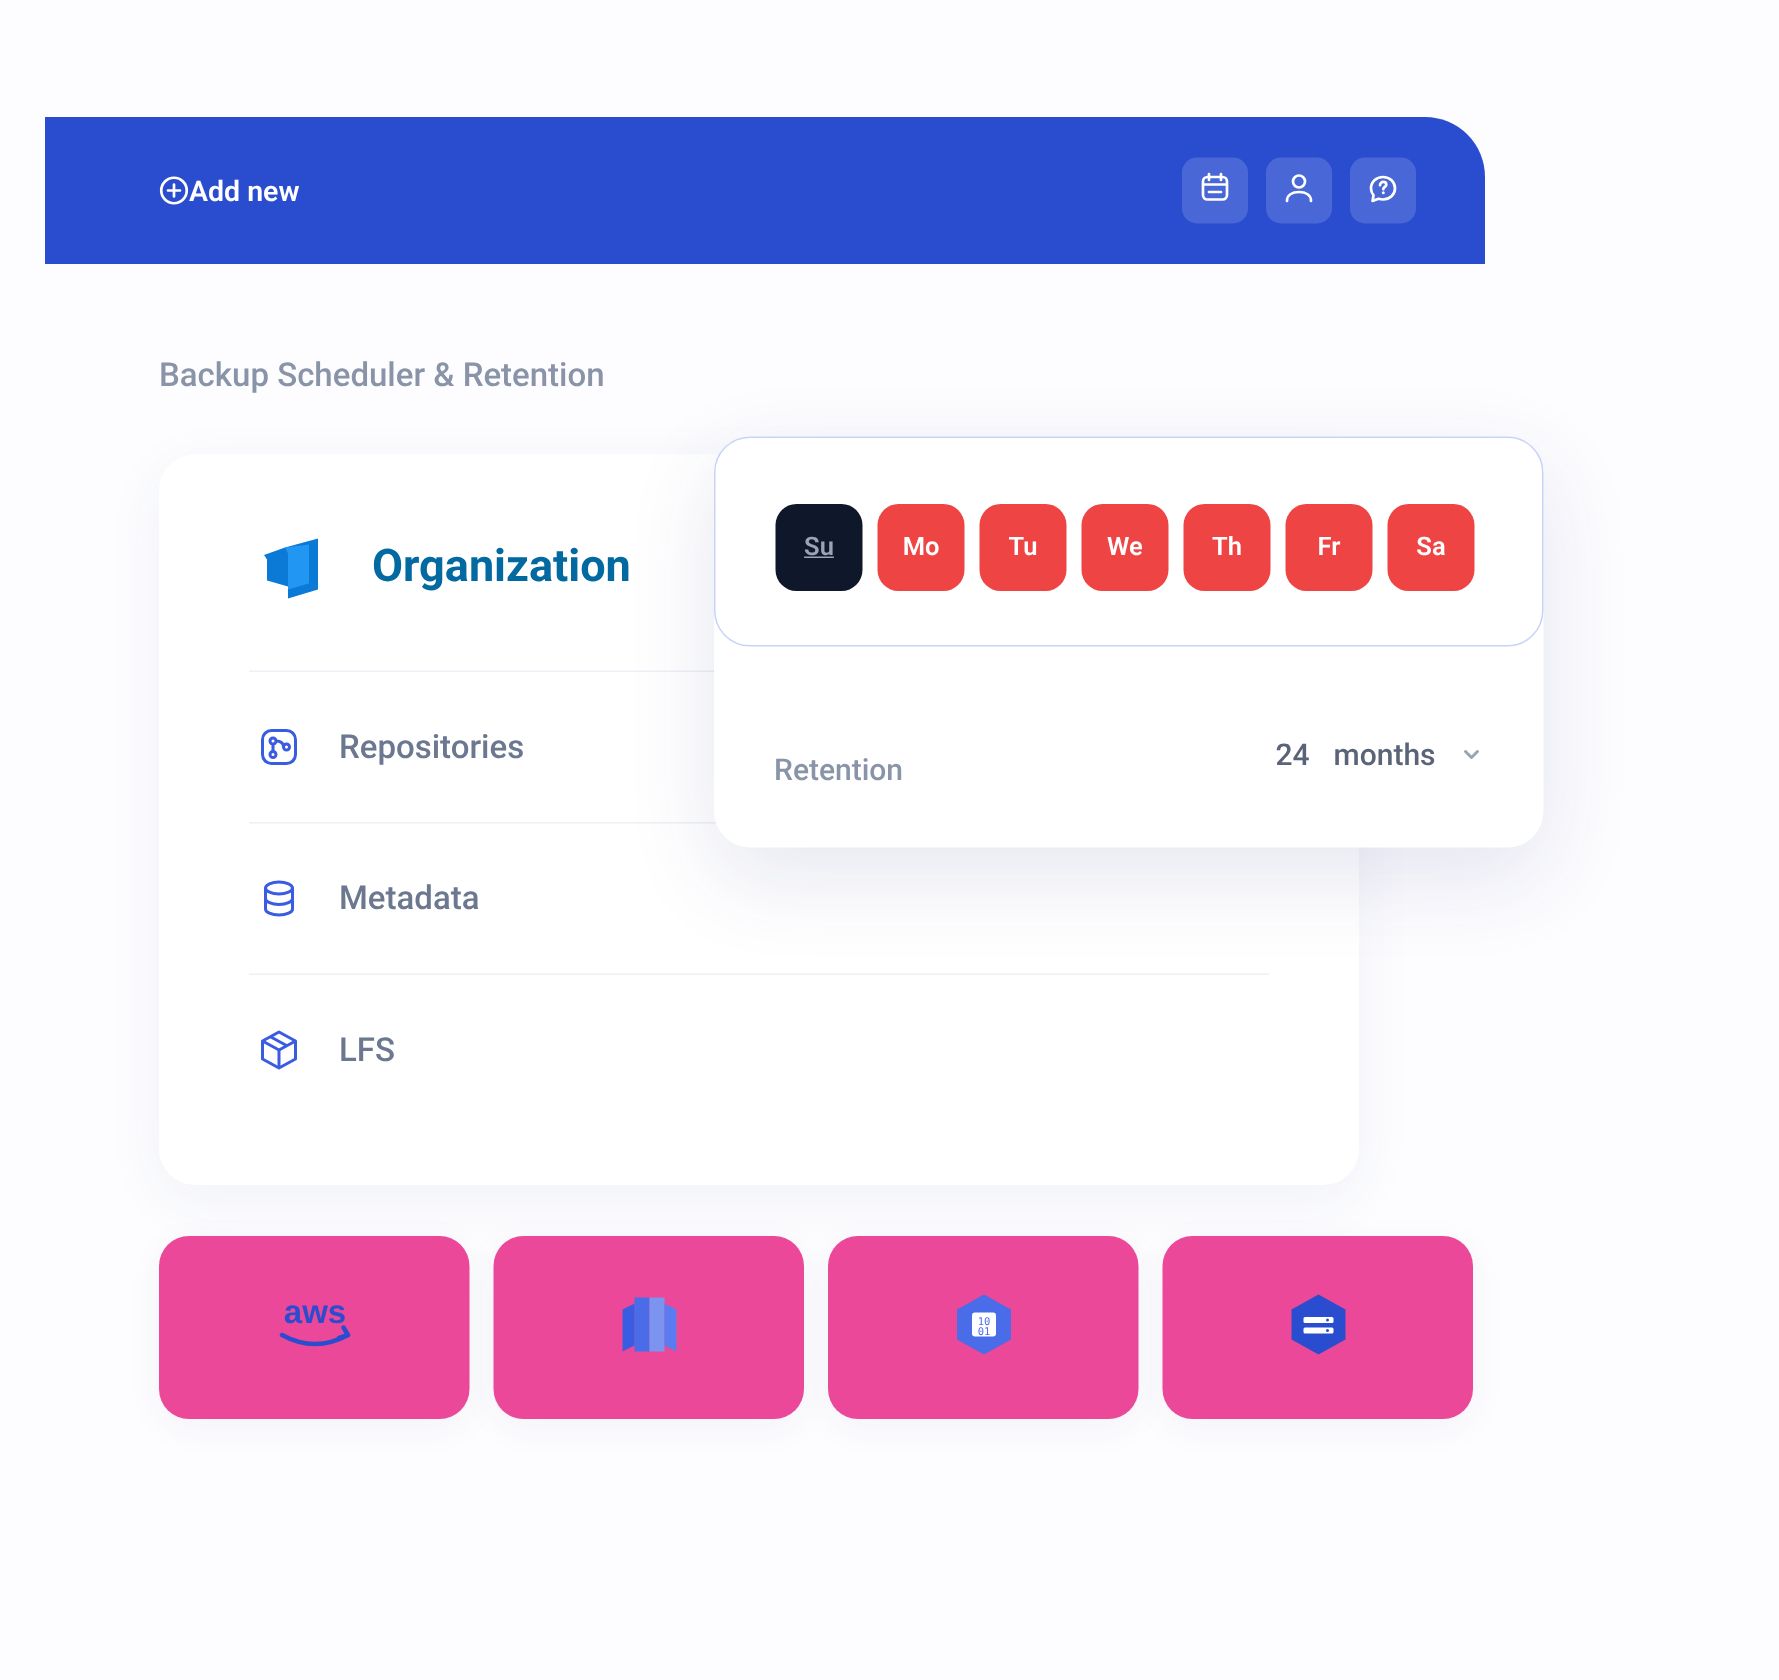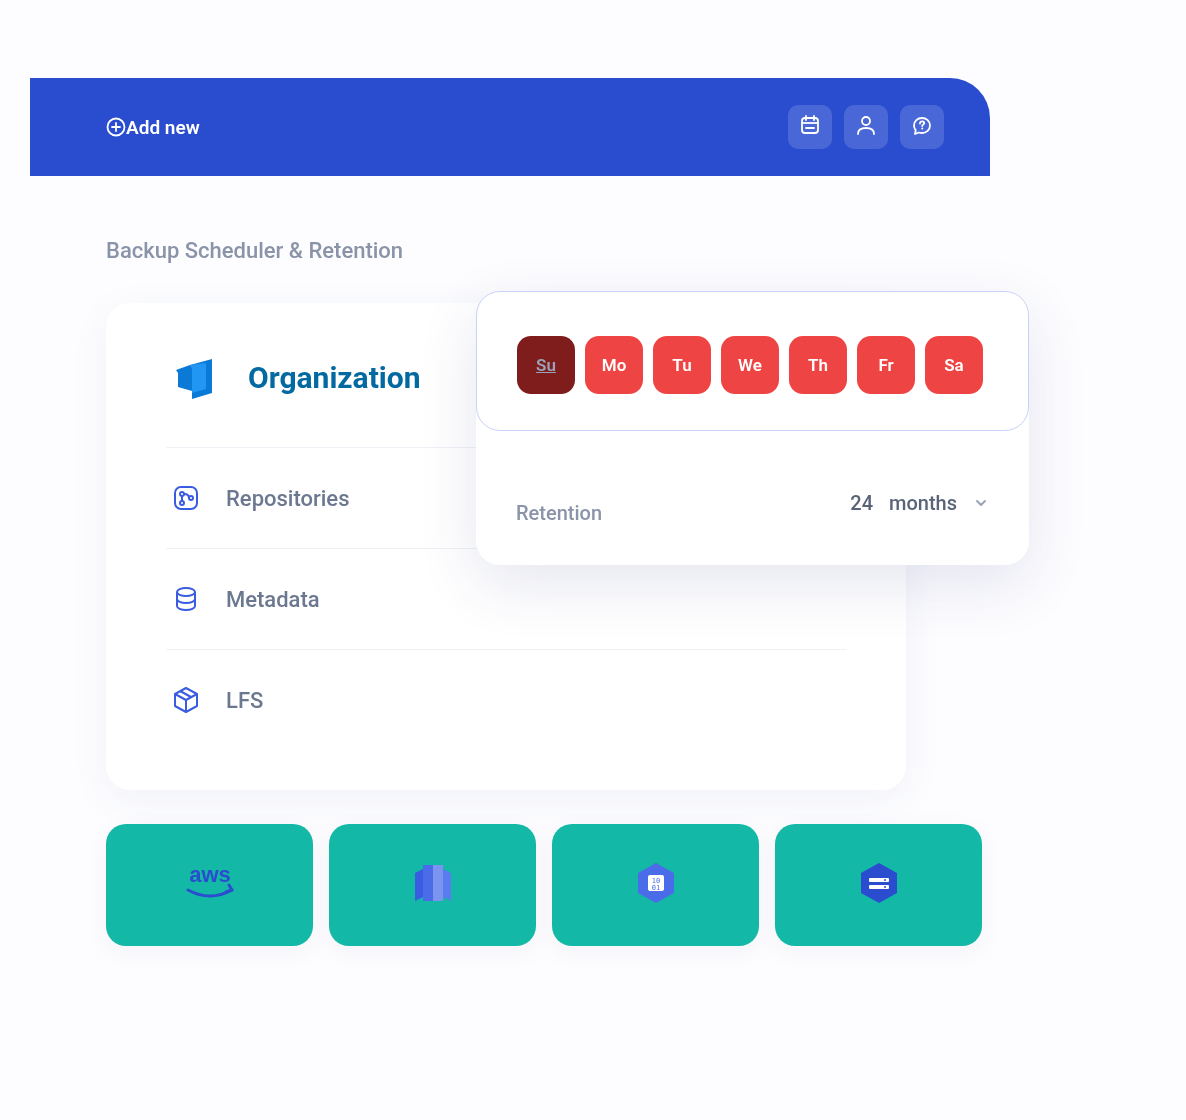--- a/index.html
+++ b/index.html
@@ -155,21 +155,21 @@
       height: 58px;
       border-radius: 14px;
       display: flex;
       align-items: center;
       justify-content: center;
       font-size: 17px;
       font-weight: 600;
       cursor: pointer;
     }
     .day-pill.inactive {
-      background: #7f1d1d;
+      background: #0f172a;
       color: #9aa3b8;
       text-decoration: underline;
     }
     .day-pill.active {
       background: #ef4444;
       color: #fff;
     }
 
     .config-rows {
       padding: 20px 40px 10px 40px;
@@ -212,21 +212,21 @@
     .provider-row {
       position: absolute;
       top: 824px;
       left: 106px;
       display: flex;
       gap: 16px;
     }
     .provider-card {
       width: 207px;
       height: 122px;
-      background: #14b8a6;
+      background: #ec4899;
       border-radius: 20px;
       display: flex;
       align-items: center;
       justify-content: center;
       box-shadow: 0 6px 24px rgba(50,60,130,0.05);
       cursor: pointer;
     }
     .chevron-svg { flex-shrink: 0; }
   </style>
 </head>

